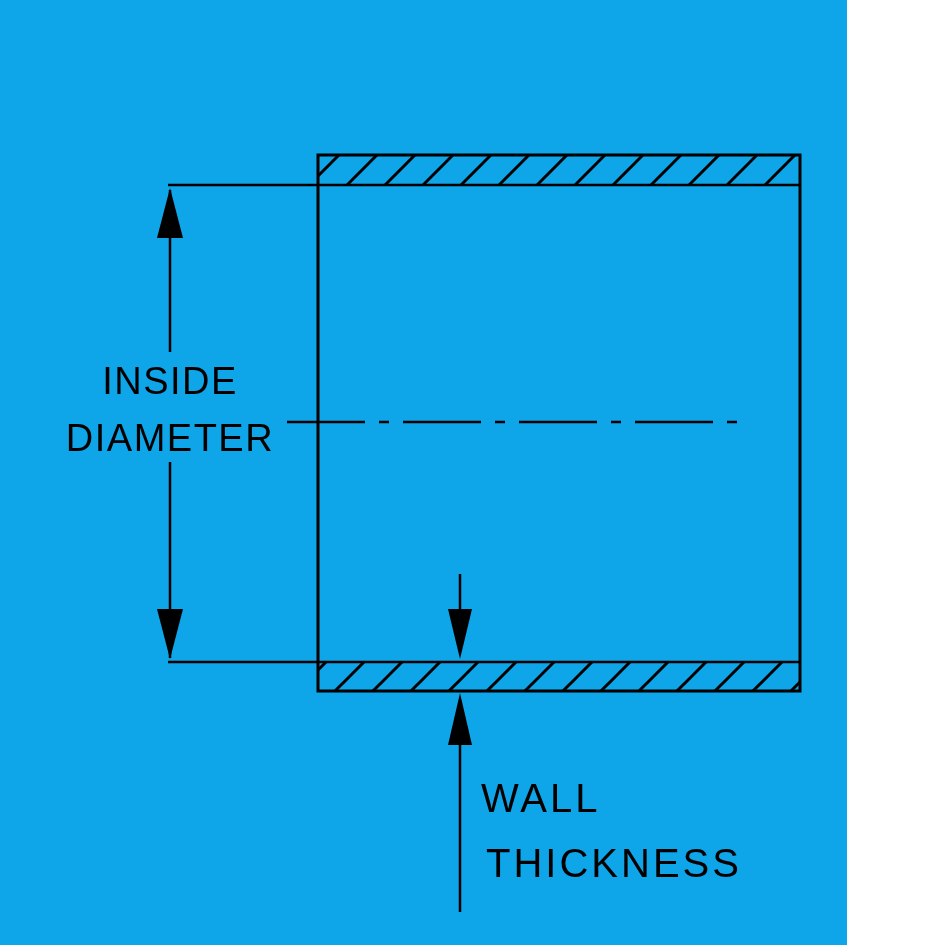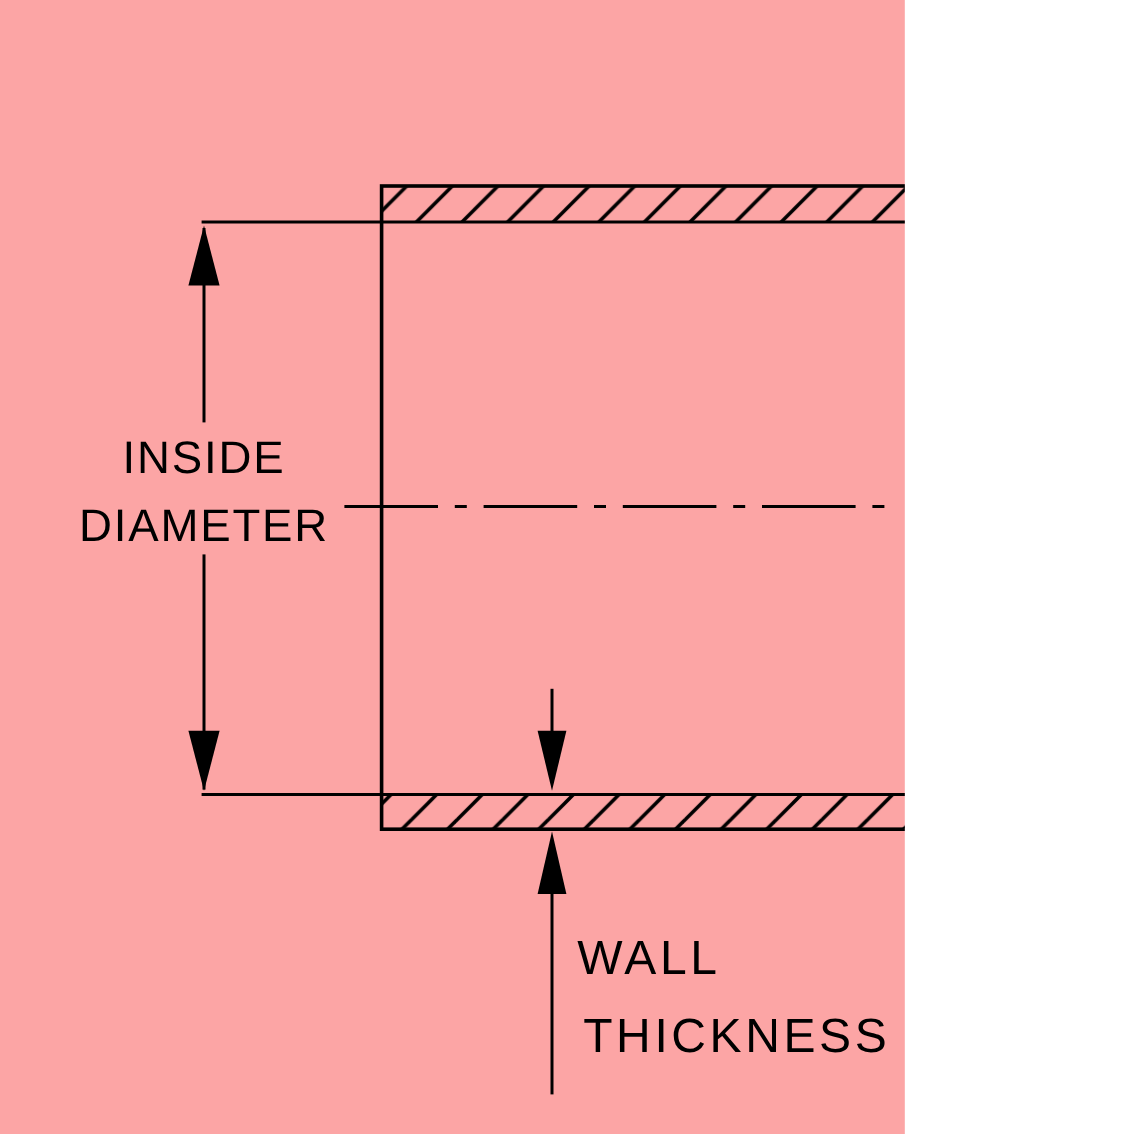--- a/index.html
+++ b/index.html
@@ -2,23 +2,23 @@
 <html><head>
 <meta charset="utf-8">
 <style>
   html, body {
     margin: 0;
     padding: 0;
     background: #ffffff;
   }
   .canvas {
     position: relative;
-    width: 754px;
+    width: 847px;
     height: 945px;
-    background: #fca5a5;
+    background: #0ea5e9;
     overflow: hidden;
   }
   svg {
     display: block;
     width: 949px;
     height: 945px;
   }
   .diagram-line {
     stroke: #000000;
     fill: none;

